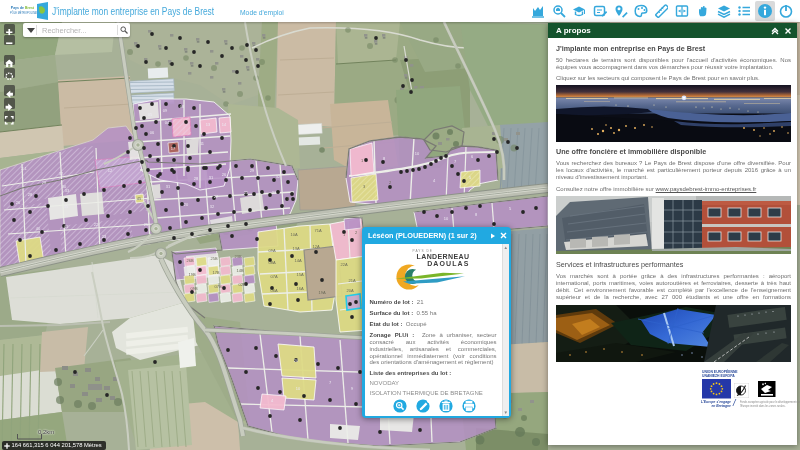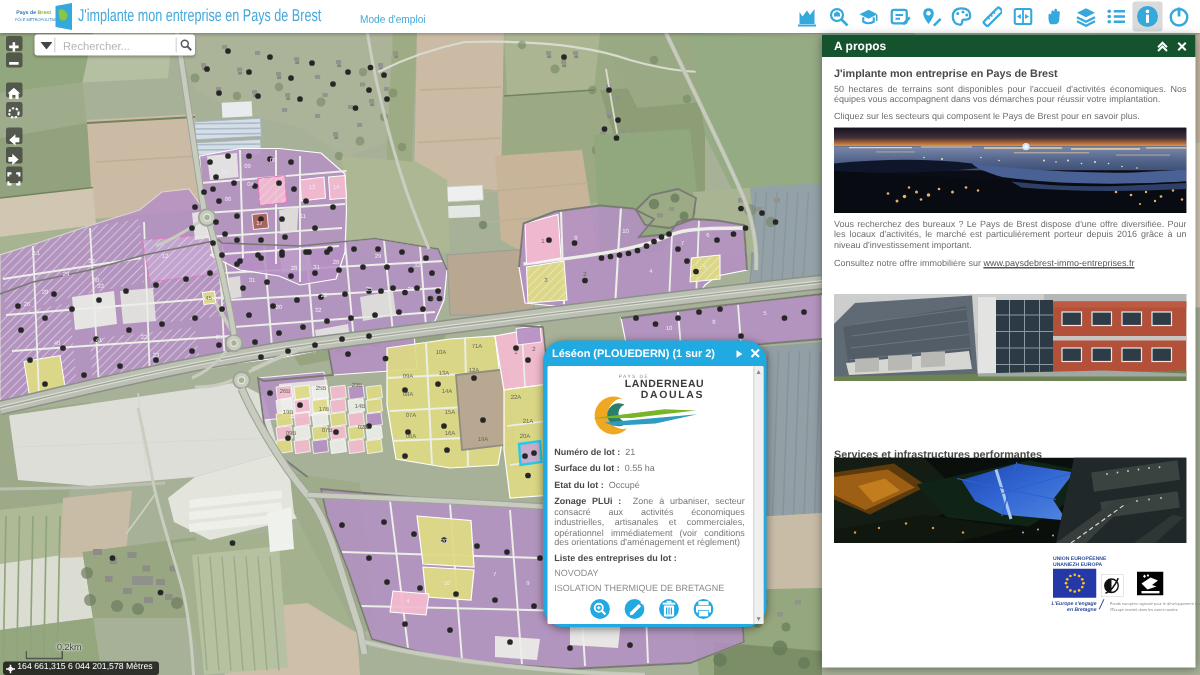--- a/index.html
+++ b/index.html
@@ -785,21 +785,21 @@
 <div style="position:absolute;left:4px;top:85px;width:10.5px;height:10.5px;background:rgba(60,62,58,0.75);border-radius:1.5px;"><svg width="10.5" height="10.5" viewBox="0 0 10 10">
       <path d="M2,5 L6,1.5 L6,3.5 L8.5,3.5 L8.5,6.5 L6,6.5 L6,8.5 Z" fill="#fff"></path>
     </svg></div>
 <div style="position:absolute;left:4px;top:98px;width:10.5px;height:10.5px;background:rgba(60,62,58,0.75);border-radius:1.5px;"><svg width="10.5" height="10.5" viewBox="0 0 10 10">
       <path d="M8,5 L4,1.5 L4,3.5 L1.5,3.5 L1.5,6.5 L4,6.5 L4,8.5 Z" fill="#fff"></path>
     </svg></div>
 <div style="position:absolute;left:4px;top:111px;width:10.5px;height:10.5px;background:rgba(60,62,58,0.75);border-radius:1.5px;"><svg width="10.5" height="10.5" viewBox="0 0 10 10">
       <path d="M1.5,3.5 L1.5,1.5 L3.5,1.5 M6.5,1.5 L8.5,1.5 L8.5,3.5 M8.5,6.5 L8.5,8.5 L6.5,8.5 M3.5,8.5 L1.5,8.5 L1.5,6.5" fill="none" stroke="#fff" stroke-width="1.3"></path>
     </svg></div>
 
-<div style="position:absolute;left:362px;top:227px;width:149px;height:191px;background:#21a9e1;border-radius:14px;box-shadow:0 1px 6px rgba(0,0,0,0.45);">
+<div style="position:absolute;left:362px;top:227px;width:149px;height:191px;background:#21a9e1;border-radius:4px;box-shadow:0 1px 6px rgba(0,0,0,0.45);">
   <div style="position:absolute;left:6px;top:4px;font-size:7.3px;font-weight:bold;color:#fff;">Léséon (PLOUEDERN) (1 sur 2)</div>
   <svg style="position:absolute;right:15px;top:5.5px" width="6" height="6" viewBox="0 0 6 6">
       <path d="M1,0.5 L5,3 L1,5.5 Z" fill="#fff"></path>
     </svg>
   <svg style="position:absolute;right:4px;top:5px" width="7" height="7" viewBox="0 0 7 7">
       <path d="M1,1 L6,6 M6,1 L1,6" stroke="#fff" stroke-width="1.4"></path>
     </svg>
   <div style="position:absolute;left:2.5px;top:16.5px;width:144px;height:172px;background:#fff;border-radius:1px;overflow:hidden;">
     <div style="position:absolute;left:48px;top:5px;font-size:3.2px;color:#8a8a8a;letter-spacing:1px;">PAYS DE</div>
     <div style="position:absolute;left:24px;top:9.5px;width:81px;text-align:right;font-size:7px;font-weight:bold;color:#3c3c3c;letter-spacing:0.4px;line-height:1.05;">LANDERNEAU<br><span style="letter-spacing:1.1px;">DAOULAS</span></div>
@@ -926,20 +926,21 @@
         <circle cx="183" cy="24" r="0.5"></circle>
         <circle cx="60" cy="20" r="0.5"></circle>
         <circle cx="72" cy="21" r="0.6"></circle>
         <circle cx="98" cy="20" r="0.5"></circle>
         <circle cx="110" cy="22" r="0.5"></circle>
         <circle cx="192" cy="26" r="0.5"></circle>
         <circle cx="202" cy="27" r="0.5"></circle>
     </g>
   </svg>
   <div style="position:absolute;left:8px;top:124px;width:235px;">
+    <div style="font-size:7.2px;font-weight:bold;color:#4a4a4a;margin-bottom:4px;">Une offre foncière et immobilière disponible</div>
     <div style="font-size:6px;color:#6e6e6e;text-align:justify;line-height:1.18;height:22px;overflow:hidden;">Vous recherchez des bureaux ? Le Pays de Brest dispose d'une offre diversifiée. Pour les locaux d'activités, le marché est particulièrement porteur depuis 2016 grâce à un niveau d'investissement important.</div>
     <div style="font-size:6px;color:#6e6e6e;margin-top:4px;height:8px;overflow:hidden;">Consultez notre offre immobilière sur <span style="color:#555;text-decoration:underline;">www.paysdebrest-immo-entreprises.fr</span></div>
   </div>
 
   <svg style="position:absolute;left:8px;top:172.5px" width="235" height="58" viewBox="0 0 235 58">
     <rect width="235" height="58" fill="#c2c5c4"></rect>
     <rect y="0" width="235" height="26" fill="#cbcecd"></rect>
     <path d="M140,0 L235,0 L235,12 L140,6 Z" fill="#b5b8b7"></path>
     <path d="M0,20 L14,6 L92,1 L96,58 L0,58 Z" fill="#5f6a74"></path>
     <path d="M6,22 L88,8 L92,44 L10,50 Z" fill="#525d68"></path>
@@ -968,21 +969,21 @@
         <rect x="212" y="12" width="13" height="9"></rect>
       <rect x="152" y="36" width="13" height="9"></rect>
         <rect x="172" y="36" width="13" height="9"></rect>
         <rect x="192" y="36" width="13" height="9"></rect>
         <rect x="212" y="36" width="13" height="9"></rect>
     </g>
     <path d="M0,55 L235,51 L235,58 L0,58 Z" fill="#6e8354"></path>
     <path d="M96,53 L180,51 L235,53 L235,55 L96,55 Z" fill="#a0a8a2"></path>
   </svg>
   <div style="position:absolute;left:8px;top:236.5px;width:235px;">
-    <div style="font-size:7.2px;font-weight:bold;color:#4a4a4a;margin-bottom:4px;margin-top:38px;">Services et infrastructures performantes</div>
+    <div style="font-size:7.2px;font-weight:normal;color:#4a4a4a;margin-bottom:4px;">Services et infrastructures performantes</div>
     <div style="font-size:6px;color:#6e6e6e;text-align:justify;line-height:1.2;height:29px;overflow:hidden;">Vos marchés sont à portée grâce à des infrastructures performantes : aéroport international, ports maritimes, voies autoroutières et ferroviaires, desserte à très haut débit. Cet environnement favorable est complété par l'excellence de l'enseignement supérieur et de la recherche, avec 27 000 étudiants et une offre en formations supérieures riche et diversifiée.</div>
   </div>
 
   <svg style="position:absolute;left:8px;top:281.5px" width="235" height="57" viewBox="0 0 235 57">
     <rect width="235" height="57" fill="#0a0f0b"></rect>
     <path d="M0,0 L60,0 L88,28 L40,57 L0,57 Z" fill="#141d14"></path>
     <path d="M0,10 L40,4 L62,19 L24,38 L0,28 Z" fill="#5e3a0c"></path>
     <path d="M0,13 L36,8 L54,20 L21,35 L0,25 Z" fill="#9c5f14"></path>
     <path d="M16,19 L34,14 L44,22 L26,30 Z" fill="#c27d1e"></path>
     <path d="M55,18 L130,2 L185,12 L130,46 L75,40 Z" fill="#0f2417"></path>

